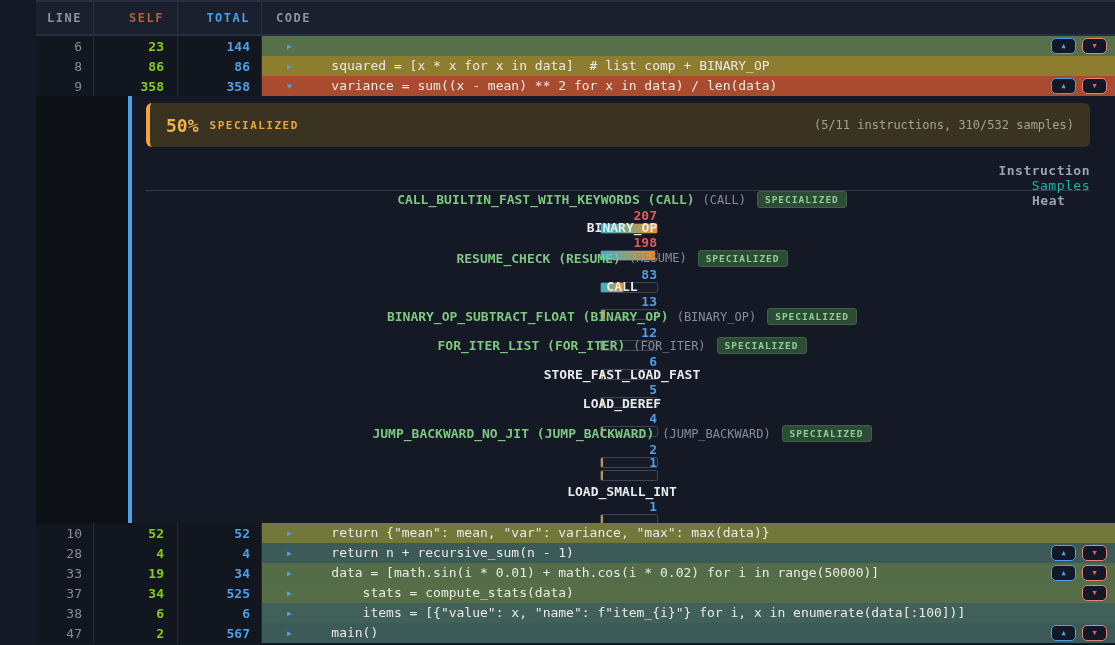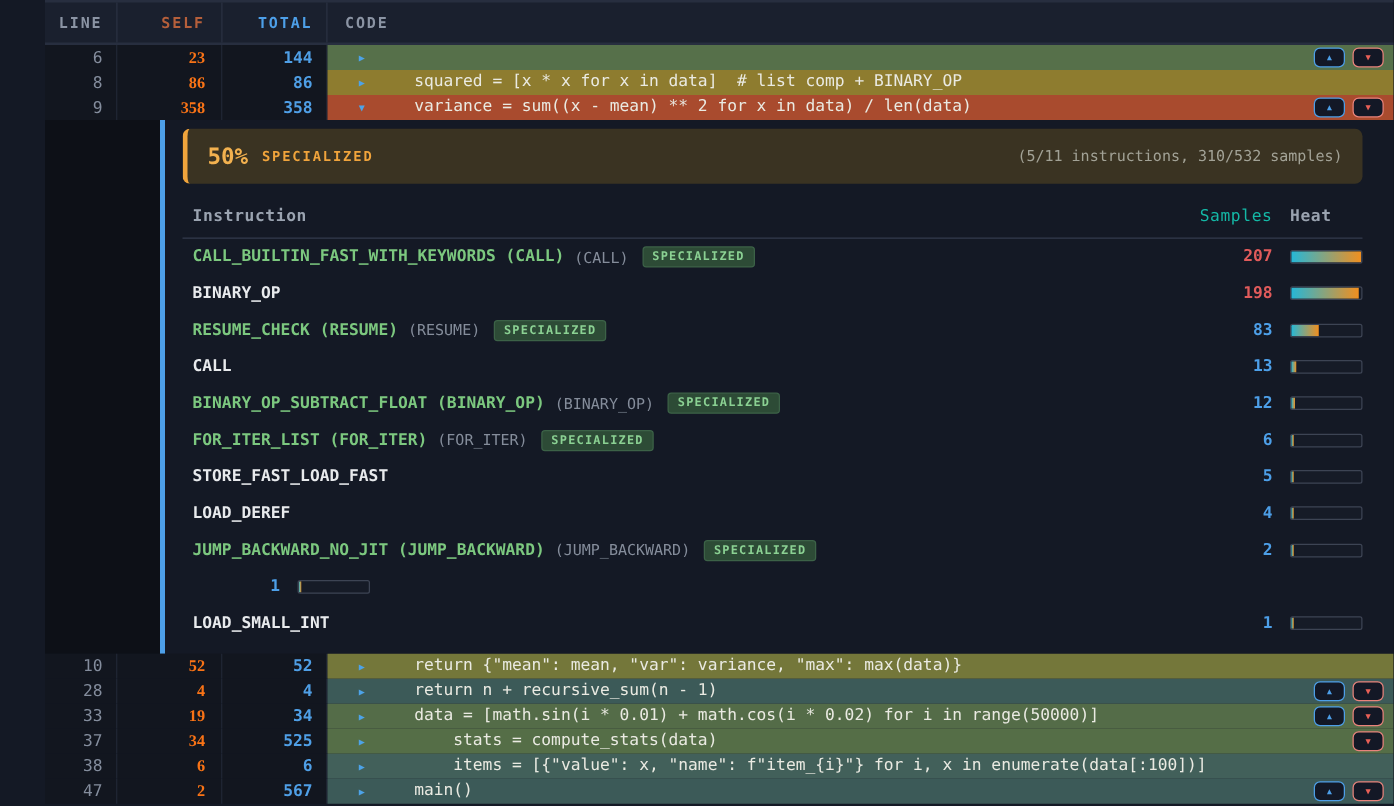--- a/index.html
+++ b/index.html
@@ -27,21 +27,21 @@
   .th-total { width: 84px;  justify-content: flex-end; padding-right: 11px; color: #4d9fe8; }
   .th-code  { flex: 1; padding-left: 14px; color: #8b94a4; border-right: none; }
   
   .crow { display: flex; height: 20px; }
   .c-num {
     height: 100%; border-right: 1px solid #232a3a;
     display: flex; align-items: center; justify-content: flex-end;
     font-size: 13px; background: #12161f;
   }
   .c-line  { width: 58px; padding-right: 11px; color: #848d9d; }
-  .c-self  { width: 84px; padding-right: 13px; font-weight: bold; color: #f97316; font-family: Liberation Serif, serif; }
+  .c-self  { width: 84px; padding-right: 13px; font-weight: bold; color: #84cc16; }
   .c-total { width: 84px; padding-right: 11px; font-weight: bold; color: #4f9fe6; }
   .c-code { flex: 1; display: flex; align-items: center; cursor: pointer; }
   .expander { margin-left: 25px; width: 13px; font-size: 8px; color: #4da3e8; flex: none; }
   .codeline {
     font-family: "DejaVu Sans Mono", monospace;
     font-size: 13px; color: #eaeae2; white-space: pre; line-height: 20px;
   }
   .btns { margin-left: auto; display: flex; gap: 6px; margin-right: 8px; flex: none; }
   .navbtn {
     width: 25px; height: 16px; border-radius: 5px;
@@ -57,30 +57,31 @@
   .exp-content { flex: 1; padding: 7px 25px 0 14px; background: #141925; }
   .summary-panel {
     height: 44px; border-radius: 6px;
     background: #3a3322; border-left: 4px solid #f0a43c;
     display: flex; align-items: center; padding: 0 16px;
   }
   .pct { font-size: 18px; font-weight: bold; color: #f2b14f; }
   .pct-label { font-size: 11px; font-weight: bold; color: #f0a43c; letter-spacing: 1.5px; margin-left: 11px; }
   .note { margin-left: auto; font-size: 12px; color: #a2a296; }
   .itable-header {
-    display: flex; align-items: center;
+    display: flex; align-items: flex-end;
     margin-top: 16px; height: 20px;
     font-size: 13px; letter-spacing: 0.5px; color: #9aa3b0;
     padding-left: 8px;
+    flex-direction: column;
   }
   .ith-instruction { flex: 1; font-weight: bold; }
   .ith-samples { width: 70px; text-align: right; font-weight: normal; color: #14b8a6; }
   .ith-heat { width: 58px; margin-left: 14px; font-weight: bold; }
   .itable-divider { border-bottom: 1px solid #333b4d; margin-top: 7px; }
-  .irow { display: flex; align-items: center; height: 29.3px; padding-left: 8px; }
+  .irow { display: flex; align-items: center; height: 29.3px; padding-left: 8px; flex-direction: column; }
   .i-name-wrap { flex: 1; display: flex; align-items: center; min-width: 0; }
   .i-name { font-size: 13px; font-weight: bold; white-space: nowrap; }
   .i-name.spec { color: #7cc87f; }
   .i-name.plain { color: #e8eaed; }
   .i-family { font-size: 12px; color: #858d9b; margin-left: 8px; white-space: nowrap; }
   .badge {
     margin-left: 11px; font-size: 9.5px; font-weight: bold; letter-spacing: 1px;
     color: #8bd193; background: #2d4b36; border: 1px solid #3c6247;
     padding: 2px 7px; border-radius: 3px; white-space: nowrap;
   }

